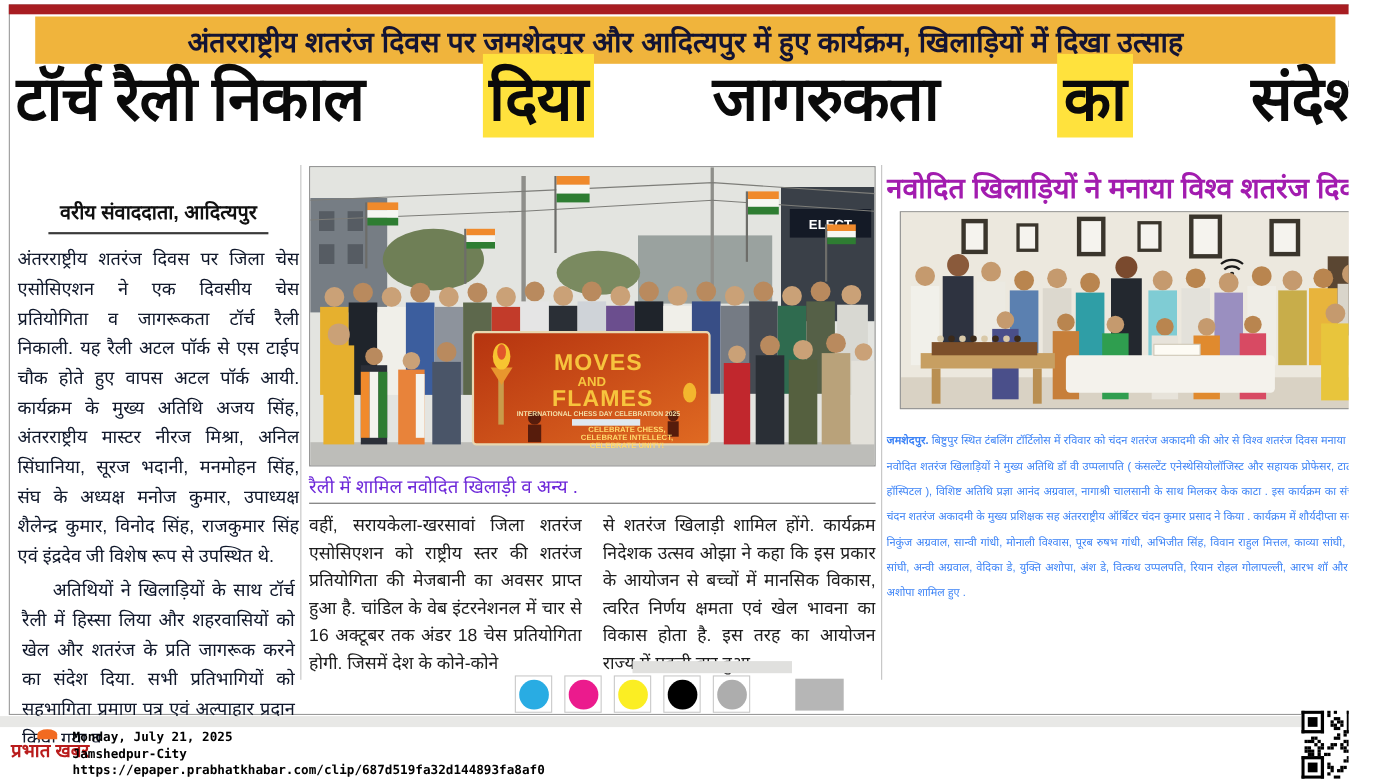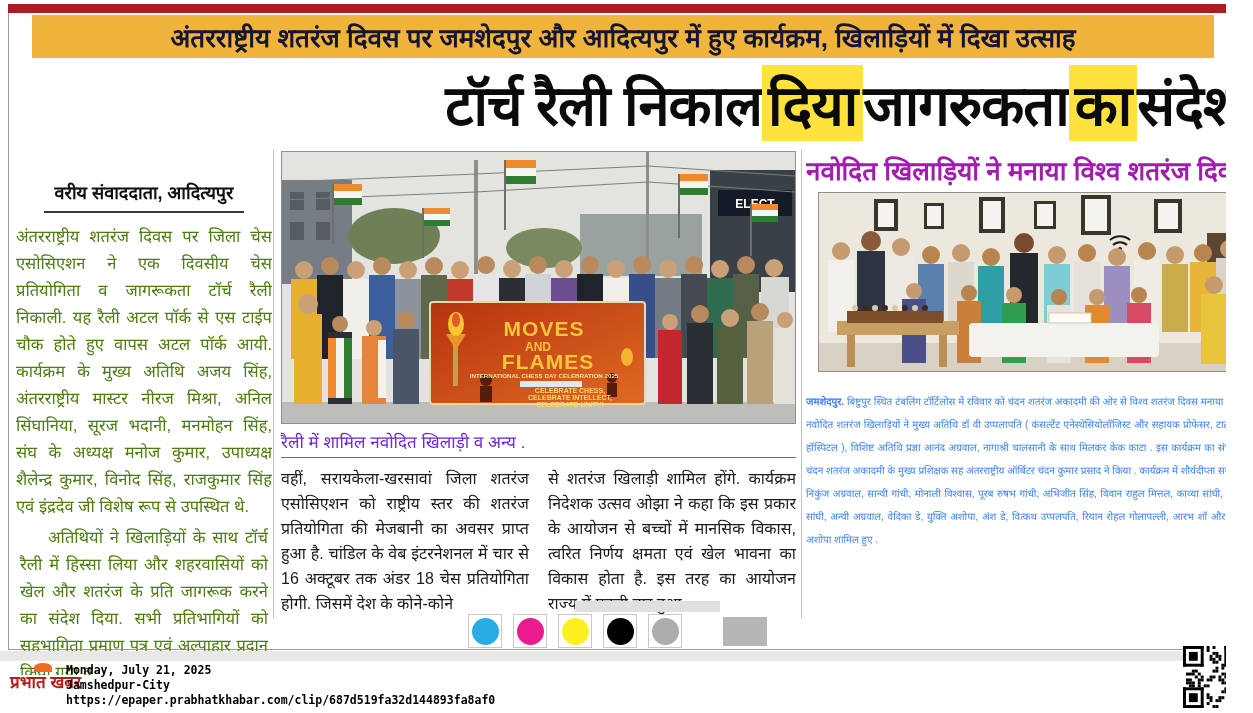--- a/index.html
+++ b/index.html
@@ -3,30 +3,30 @@
 <meta charset="utf-8">
 <style>
   html,body{margin:0;padding:0;background:#ffffff;}
   .page{position:relative;width:1226px;height:713px;background:#fff;overflow:hidden;
         font-family:"Liberation Sans",sans-serif;color:#111;}
   .frame{position:absolute;left:8px;top:4px;width:1237px;height:646px;border:1px solid #9a9a9a;box-sizing:border-box;}
   .redbar{position:absolute;left:8px;top:4px;width:1238px;height:9px;background:#a81d22;}
   .kicker{position:absolute;left:32px;top:15px;width:1182px;height:43px;background:#f0b43c;
           display:flex;align-items:center;justify-content:center;overflow:hidden;}
   .kicker span{font-size:26px;font-weight:bold;color:#141433;white-space:nowrap;}
-  .headline{position:absolute;left:14px;top:60px;width:1226px;height:86px;display:flex;
-            align-items:center;justify-content:flex-end;white-space:nowrap;overflow:hidden;}
+  .headline{position:absolute;left:14px;top:44px;width:1226px;height:86px;display:flex;
+            align-items:center;justify-content:space-between;white-space:nowrap;overflow:hidden;}
   .headline span{font-size:56px;font-weight:800;color:#0a0a0a;letter-spacing:-1px;}
   .headline .hl{background:#ffe23d;padding:0 6px;}
   .vrule{position:absolute;top:150px;width:1px;height:468px;background:#c3c3c3;}
   
   .leftcol{position:absolute;left:16px;top:152px;width:256px;}
   .byline{font-size:18px;font-weight:bold;text-align:center;color:#101010;margin-top:28px;}
   .byline-rule{width:200px;height:2px;background:#3a3a3a;margin:7px auto 10px auto;}
-  .bodytext{font-size:16.5px;line-height:27px;text-align:justify;color:#4d7c0f;}
+  .bodytext{font-size:16.5px;line-height:27px;text-align:justify;color:#0f172a;}
   .leftcol .bodytext{max-height:452px;overflow:hidden;}
   .indent{text-indent:28px;margin:4px;}
   p.noindent{margin:0;}
   
   .photo-frame{position:absolute;left:281px;top:151px;width:515px;height:273px;border:1px solid #8f8f8f;box-sizing:border-box;background:#e3e4e0;}
   .caption{position:absolute;left:281px;top:430px;width:515px;font-size:17px;font-weight:400;color:#6d28d9;}
   .caption-rule{position:absolute;left:281px;top:457px;width:515px;height:1px;background:#6d6d6d;}
   .centercols{position:absolute;left:281px;top:466px;width:515px;display:flex;gap:19px;}
   .ccol{width:248px;max-height:152px;overflow:hidden;font-size:16px;line-height:25px;text-align:justify;color:#1c1c1c;}
   

